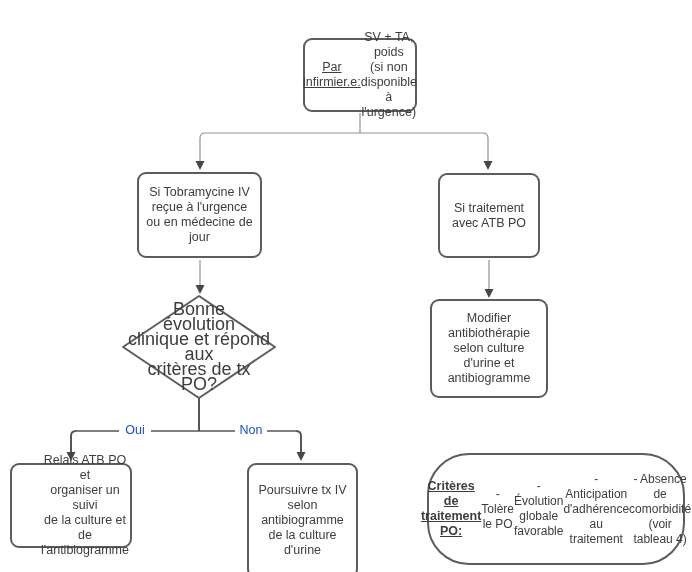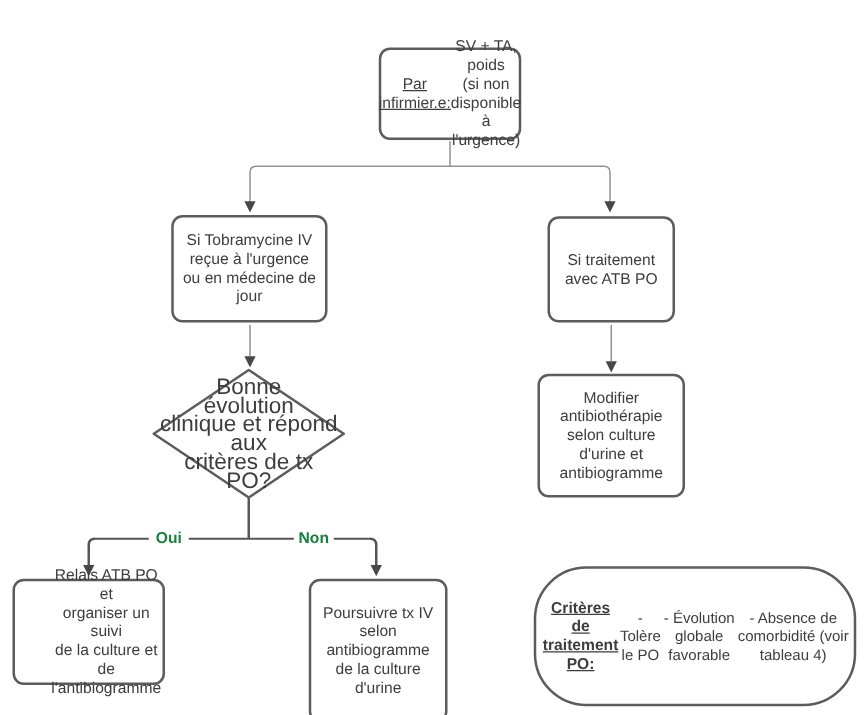--- a/index.html
+++ b/index.html
@@ -41,22 +41,22 @@
     justify-content: center;
     text-align: center;
     color: #3d3d3d;
     font-size: 18px;
     line-height: 15px;
     white-space: pre-line;
   }
   .branch-label {
     position: absolute;
     background: #ffffff;
-    color: #15803d;
-    font-weight: bold;
+    color: #1d4ed8;
+    font-weight: normal;
     font-size: 12.5px;
     line-height: 15px;
     text-align: center;
     padding: 0 2px;
   }
   .criteria {
     border-radius: 42px;
     font-size: 12px;
     line-height: 15px;
     padding: 20px 4px;
@@ -148,16 +148,17 @@
 selon
 antibiogramme
 de la culture
 d'urine</div>
   </div>
 
   <div class="node criteria" style="left:427px; top:453px; width:258px; height:112px;">
     <div class="criteria-title">Critères de traitement PO:</div>
     <div>- Tolère le PO</div>
     <div>- Évolution globale favorable</div>
+    <div>- Anticipation d'adhérence au traitement</div>
     <div>- Absence de comorbidité (voir tableau 4)</div>
   </div>
 
 </div>
 
 </body></html>

